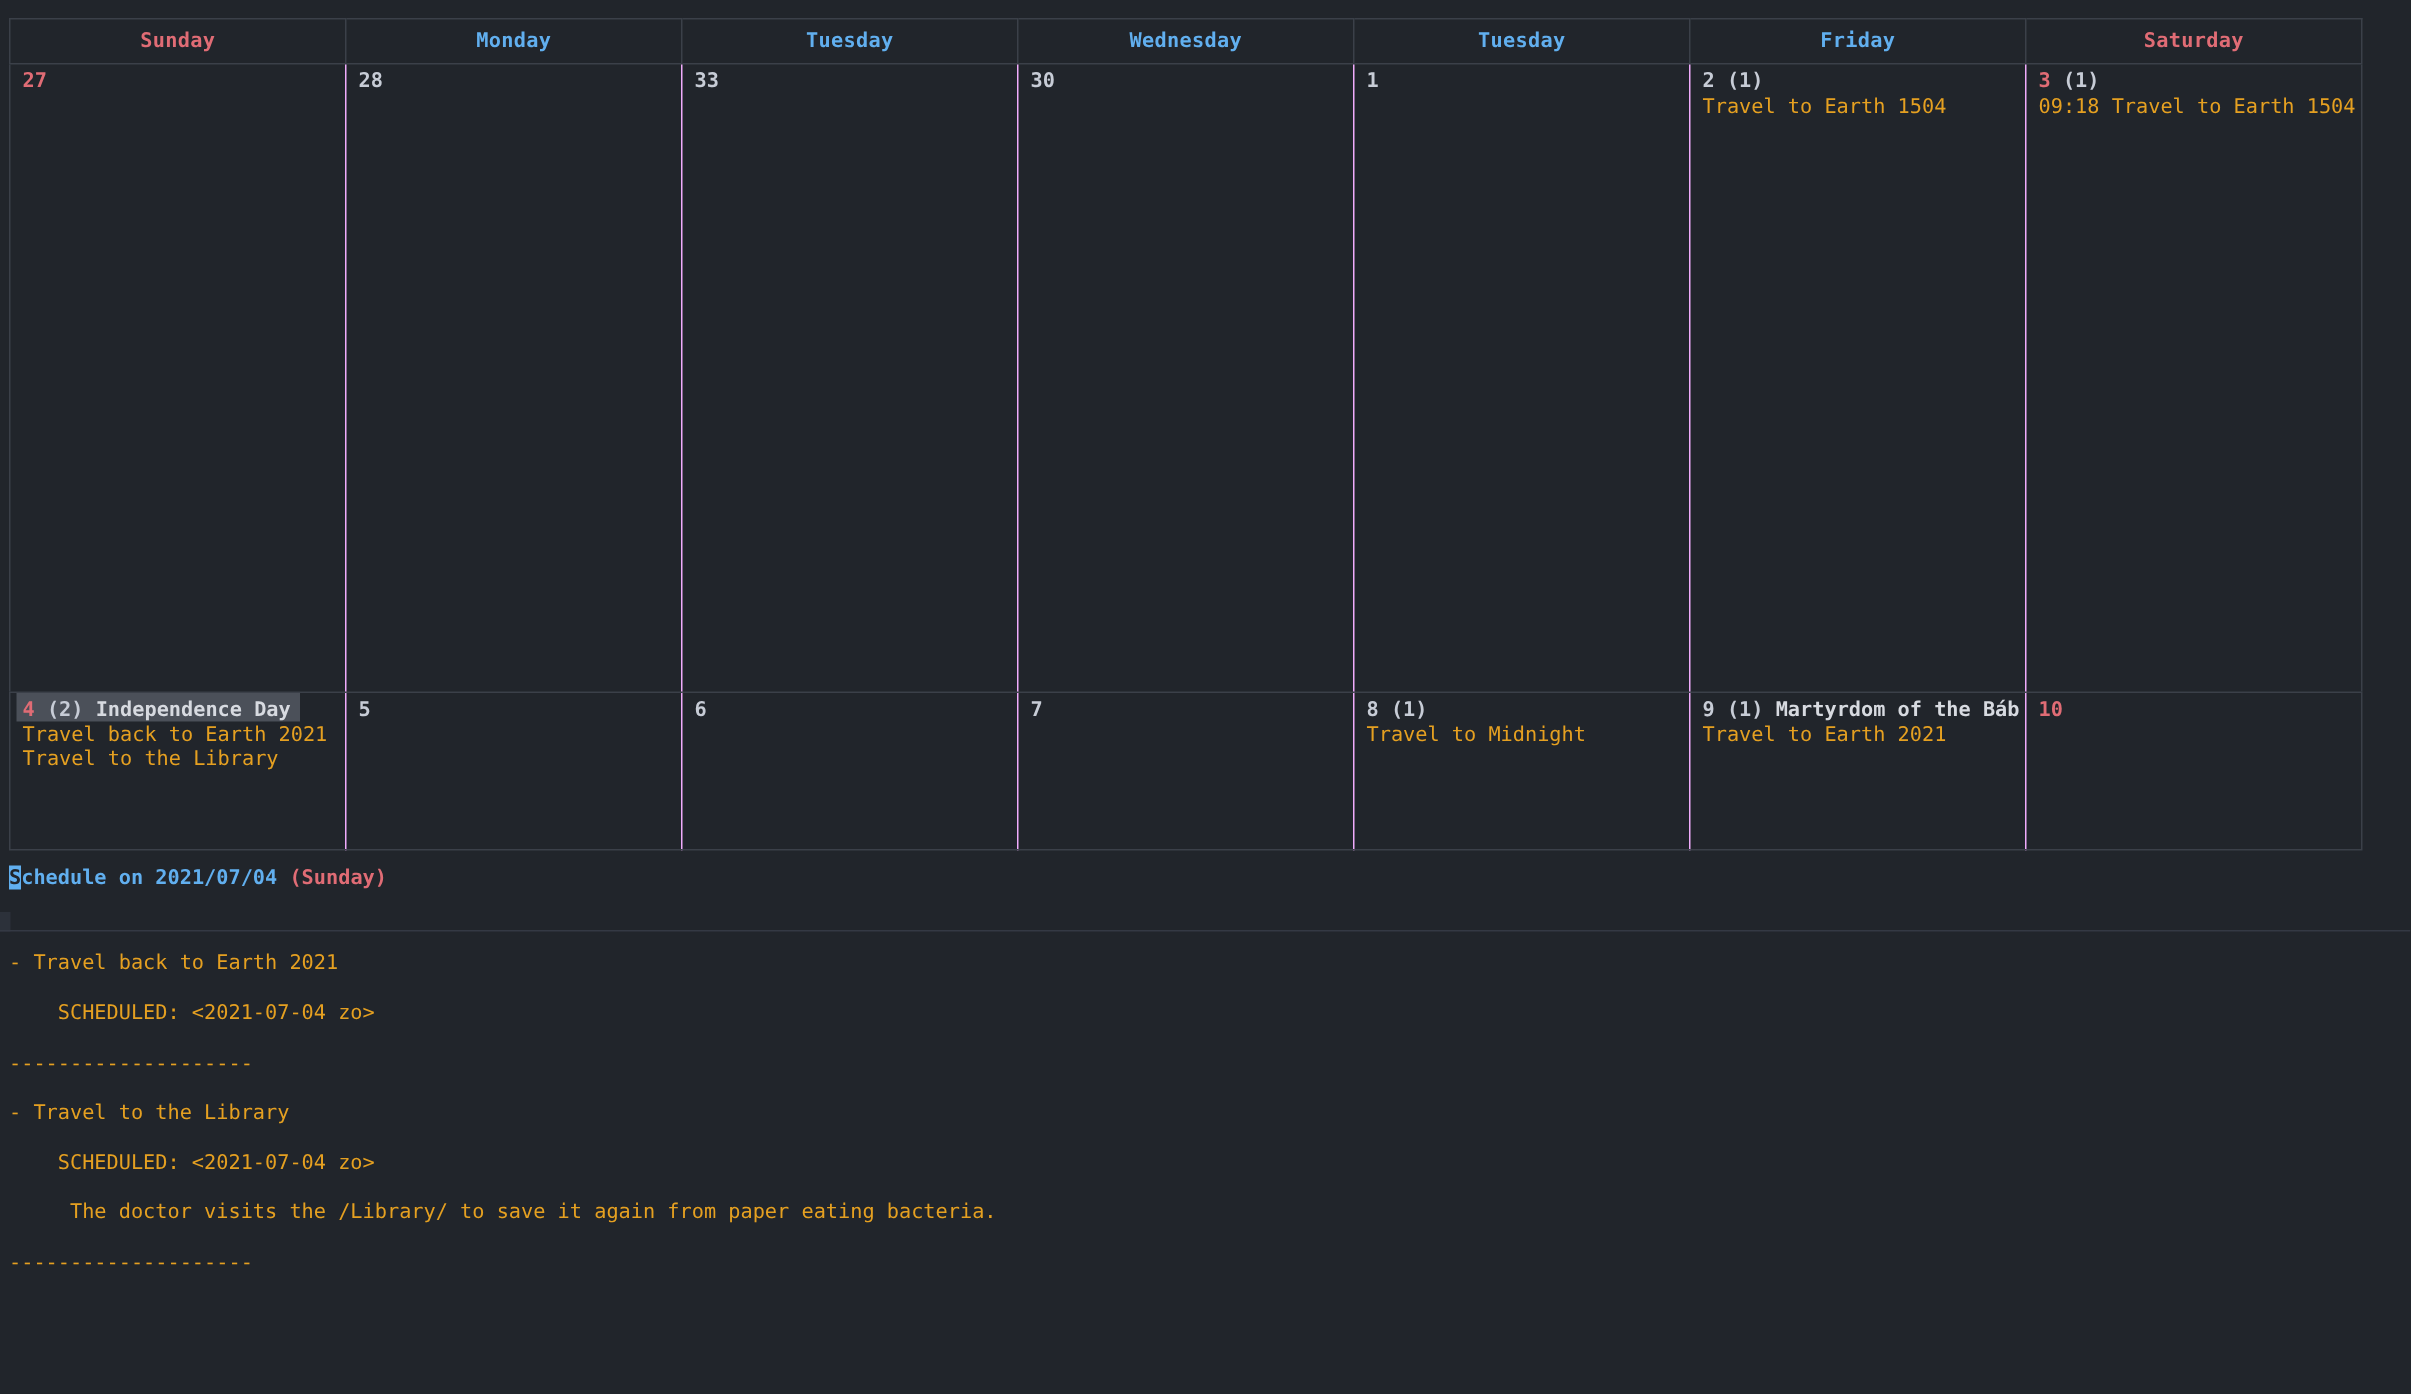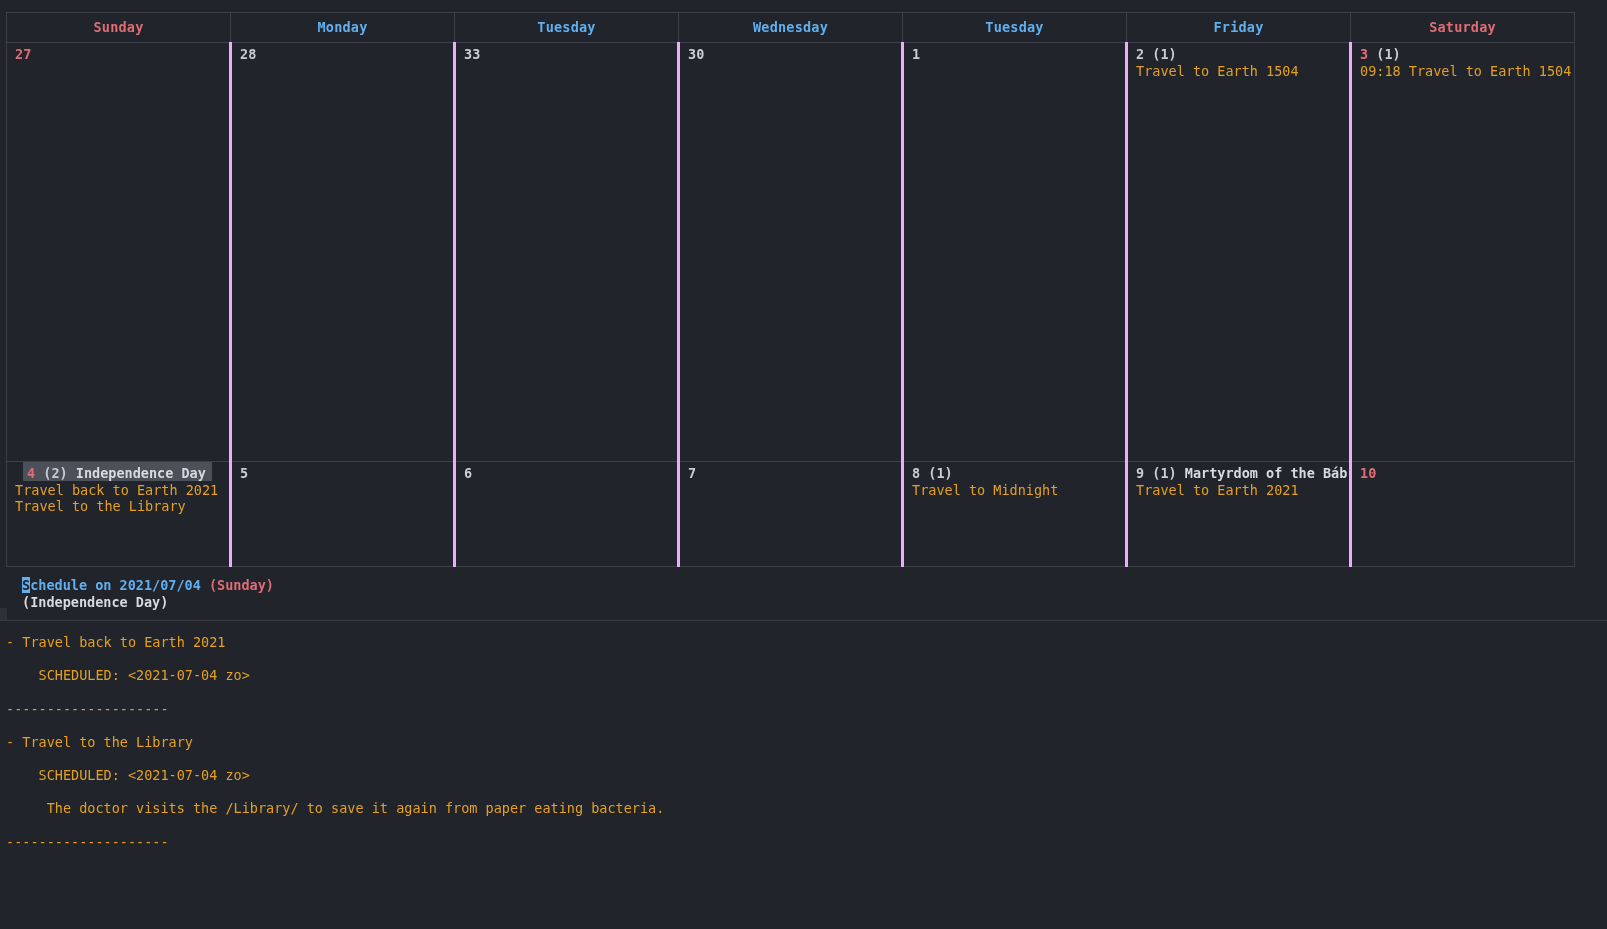--- a/index.html
+++ b/index.html
@@ -54,21 +54,21 @@
     background: #21252b;
     letter-spacing: 0.2px;
   }
   .hdr-row th:last-child { border-right: none; }
   .dow-weekend { color: #e06c75; }
   .dow-weekday { color: #61afef; }
 
   .week-row td {
     padding: 0;
     vertical-align: top;
-    border-right: 3px solid #f0abfc;
+    border-right: 1px solid #f0abfc;
     border-bottom: 1px solid #3b4049;
     background: #21252b;
     overflow: hidden;
   }
   .week-row td:last-child { border-right: none; }
   .week-row.w1 td { height: 418px; }
   .week-row.w2 td { height: 104px; }
 
   .cell-inner {
     position: relative;
@@ -84,21 +84,21 @@
     margin-left: 8px;
     white-space: nowrap;
     font-weight: bold;
     font-size: 13.5px;
     line-height: 16px;
   }
   .daytitle.selected {
     background: #4b5059;
     padding-right: 6px;
     padding-left: 4px;
-    margin-left: 16px;
+    margin-left: 4px;
   }
   .daynum { font-weight: bold; }
   .daynum.weekend { color: #e06c75; }
   .daynum.weekday { color: #c7ccd6; }
   .daycount { color: #c7ccd6; font-weight: bold; }
   .holiday { color: #d7dae0; font-weight: bold; }
 
   .events {
     margin-top: 1px;
     padding-left: 8px;
@@ -115,21 +115,21 @@
   .sched {
     position: absolute;
     left: 0;
     top: 577px;
     width: 1607px;
   }
   .sched-line {
     white-space: pre;
     font-size: 13.5px;
     line-height: 16.6px;
-    padding-left: 22px;
+    padding-left: 6px;
   }
   .sched-title { font-weight: bold; color: #61afef; }
   .sched-title .dow { color: #e06c75; }
   .cursor {
     background: #61afef;
     color: #21252b;
   }
   .sched-holiday { font-weight: bold; color: #d7dae0; }
 
   .sched-rule {
@@ -248,21 +248,20 @@
             <td>
               <div class="cell-inner"><div class="daytitle"><span class="daynum weekend">10</span></div></div>
             </td>
           </tr>
         </tbody>
     </table>
   </div>
 
   <div class="sched">
     <div class="sched-line sched-title"><span class="cursor">S</span><span>chedule on 2021/07/04 </span><span class="dow">(Sunday)</span></div>
-    <div class="sched-line sched-holiday">(Independence Day)</div>
   </div>
 
   <div class="sched-rule-box"></div>
   <div class="sched-rule"></div>
 
   <div class="sched-body" id="sched-body">
       <div class="row">- Travel back to Earth 2021</div>
       <div class="row">    SCHEDULED: &lt;2021-07-04 zo&gt;</div>
       <div class="row">--------------------</div>
       <div class="row">- Travel to the Library</div>

